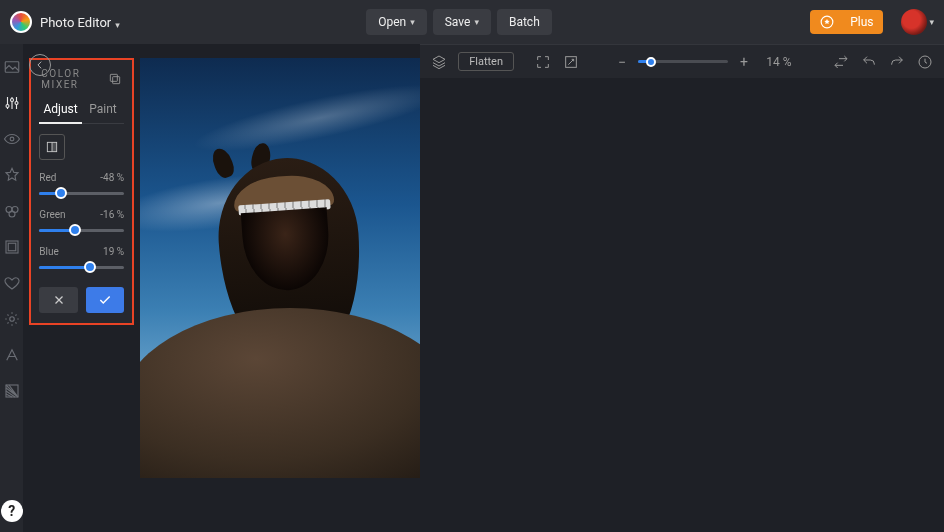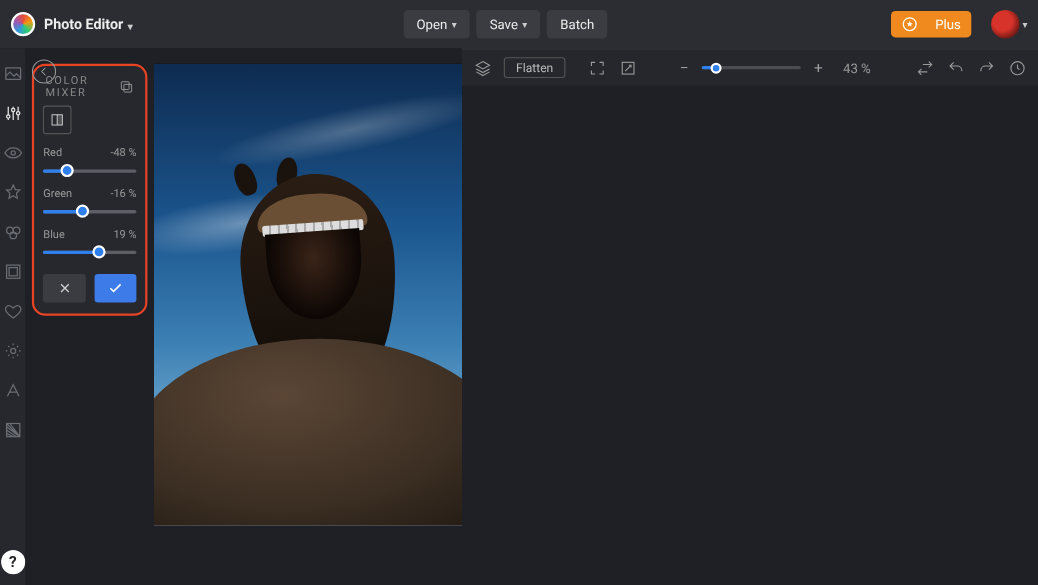--- a/index.html
+++ b/index.html
@@ -1,21 +1,21 @@
 <!DOCTYPE html>
 <html><head>
 <meta charset="utf-8">
 <style>
   * { box-sizing: border-box; margin: 0; padding: 0; font-family: -apple-system, BlinkMacSystemFont, "Segoe UI", Roboto, sans-serif; }
   body { width: 944px; height: 532px; background: #1e2026; color: #ccc; overflow: hidden; position: relative; }
   
   
   .topbar { height: 44px; background: #2b2d33; display: flex; align-items: center; padding: 0 10px; gap: 8px; }
   .logo-circle { width: 22px; height: 22px; border-radius: 50%; background: conic-gradient(#e74c3c,#f39c12,#2ecc71,#3498db,#9b59b6,#e74c3c); border: 2px solid #fff; }
-  .app-title { color: #eee; font-size: 13px; display: flex; align-items: flex-end; gap: 4px; cursor: pointer; font-weight: bold; }
+  .app-title { color: #eee; font-size: 13px; display: flex; align-items: flex-end; gap: 4px; cursor: pointer; }
   .spacer { flex: 1; }
   .top-btn-group { display: flex; gap: 6px; }
   .top-btn { background: #3a3c42; color: #eee; font-size: 12px; padding: 6px 12px; border-radius: 4px; display: flex; align-items: center; gap: 4px; cursor: pointer; border: none; }
   .plus-btn { background: #f08a1e; color: #fff; font-size: 12px; padding: 5px 10px; border-radius: 4px; display: flex; align-items: center; gap: 16px; cursor: pointer; border:none; margin-left: 12px;}
   .avatar-wrap { display:flex; align-items:center; gap:2px; margin-left:10px; cursor:pointer; }
   .avatar { width: 26px; height: 26px; border-radius: 50%; background: radial-gradient(circle at 40% 40%, #d7332a 40%, #7a1b16 70%, #2c2c2c 100%); }
   .caret { font-size: 9px; color:#ccc; }
   
   
   .main { display: flex; height: 488px; }
@@ -24,21 +24,21 @@
   .lefttools { width: 40px; background: #26282e; display: flex; flex-direction: column; align-items: center; padding-top: 14px; gap: 18px; position:relative; }
   .tool-icon { width: 18px; height: 18px; color: #6a6d74; cursor:pointer; display:flex; align-items:center; justify-content:center; }
   .tool-icon.active { color: #e8e8e8; }
   .help-btn { position:absolute; bottom:10px; width:22px; height:22px; border-radius:50%; background:#fff; color:#222; font-size:14px; font-weight:bold; display:flex; align-items:center; justify-content:center; cursor:pointer; }
   
   
   .panelcol { width: 200px; background: #1e2026; padding: 10px 0 0 0; position:relative; }
   .back-btn { position:absolute; left:6px; top:10px; width:22px; height:22px; border:1.5px solid #999; border-radius:50%; display:flex; align-items:center; justify-content:center; cursor:pointer; color:#ccc; font-size:12px; }
   
   
-  .highlight-box { margin: 2px 6px 0 6px; border: 2px solid #e94325; border-radius: 12px; padding: 6px 8px 10px 8px; background:#26282e; }
+  .highlight-box { margin: 2px 6px 0 6px; border: 2px solid #e94325; border-radius: 0; padding: 6px 8px 10px 8px; background:#26282e; }
   .panel-header { display:flex; align-items:center; justify-content:space-between; color:#888; font-size:10px; letter-spacing:1.5px; padding:2px 2px 6px 2px; }
   .panel-header .title { }
   .panel-tabs { display:flex; border-bottom:1px solid #3a3c42; margin-bottom:10px; }
   .panel-tab { flex:1; text-align:center; font-size:12px; color:#9a9a9a; padding:6px 0; cursor:pointer; }
   .panel-tab.active { color:#fff; border-bottom:2px solid #eee; margin-bottom:-1px; }
   
   .square-toggle { width:26px; height:26px; border:1px solid #555; border-radius:3px; display:flex; align-items:center; justify-content:center; color:#ccc; font-size:13px; cursor:pointer; margin-bottom:12px; }
   
   .slider-row { margin-bottom:10px; }
   .slider-labels { display:flex; justify-content:space-between; font-size:10px; color:#9a9a9a; margin-bottom:4px; }
@@ -193,20 +193,24 @@
     <div class="highlight-box">
       <div class="panel-header">
         <span class="title">COLOR MIXER</span>
         <span>
             <svg width="14" height="14" viewBox="0 0 24 24" stroke="#999" fill="none" stroke-width="1.5">
               <rect x="8" y="8" width="12" height="12" rx="1"></rect>
               <rect x="4" y="4" width="12" height="12" rx="1"></rect>
             </svg>
           </span>
       </div>
+      <div class="panel-tabs">
+        <div class="panel-tab active">Adjust</div>
+        <div class="panel-tab">Paint</div>
+      </div>
       <div class="square-toggle">
         <svg width="14" height="14" viewBox="0 0 24 24" stroke="#ccc" fill="none" stroke-width="1.5">
             <rect x="4" y="4" width="16" height="16"></rect>
             <path d="M12 4v16"></path>
             <path d="M12 4 L20 4 L20 20 L12 20 Z" fill="#ccc" fill-opacity="0.25" stroke="none"></path>
           </svg>
       </div>
 
       <div class="slider-row">
         <div class="slider-labels">
@@ -297,21 +301,21 @@
         </div>
       <div style="width:14px"></div>
       <div class="zoom-group">
         <div class="zoom-btn">−</div>
         <div class="zoom-track">
           <div class="zoom-bg"></div>
           <div class="zoom-fill"></div>
           <div class="zoom-thumb"></div>
         </div>
         <div class="zoom-btn">+</div>
-        <span style="min-width:38px; text-align:center;">43 %</span>
+        <span style="min-width:38px; text-align:center;">14 %</span>
       </div>
       <div style="width:14px"></div>
       <div class="bb-icon">
           <svg width="16" height="16" viewBox="0 0 24 24" stroke="currentColor" fill="none" stroke-width="1.5">
             <path d="M17 3l4 4-4 4M21 7H9M7 21l-4-4 4-4M3 17h12"></path>
           </svg>
         </div>
       <div class="bb-icon">
           <svg width="16" height="16" viewBox="0 0 24 24" stroke="currentColor" fill="none" stroke-width="1.5">
             <path d="M9 14L4 9l5-5M4 9h10a6 6 0 016 6v1"></path>

